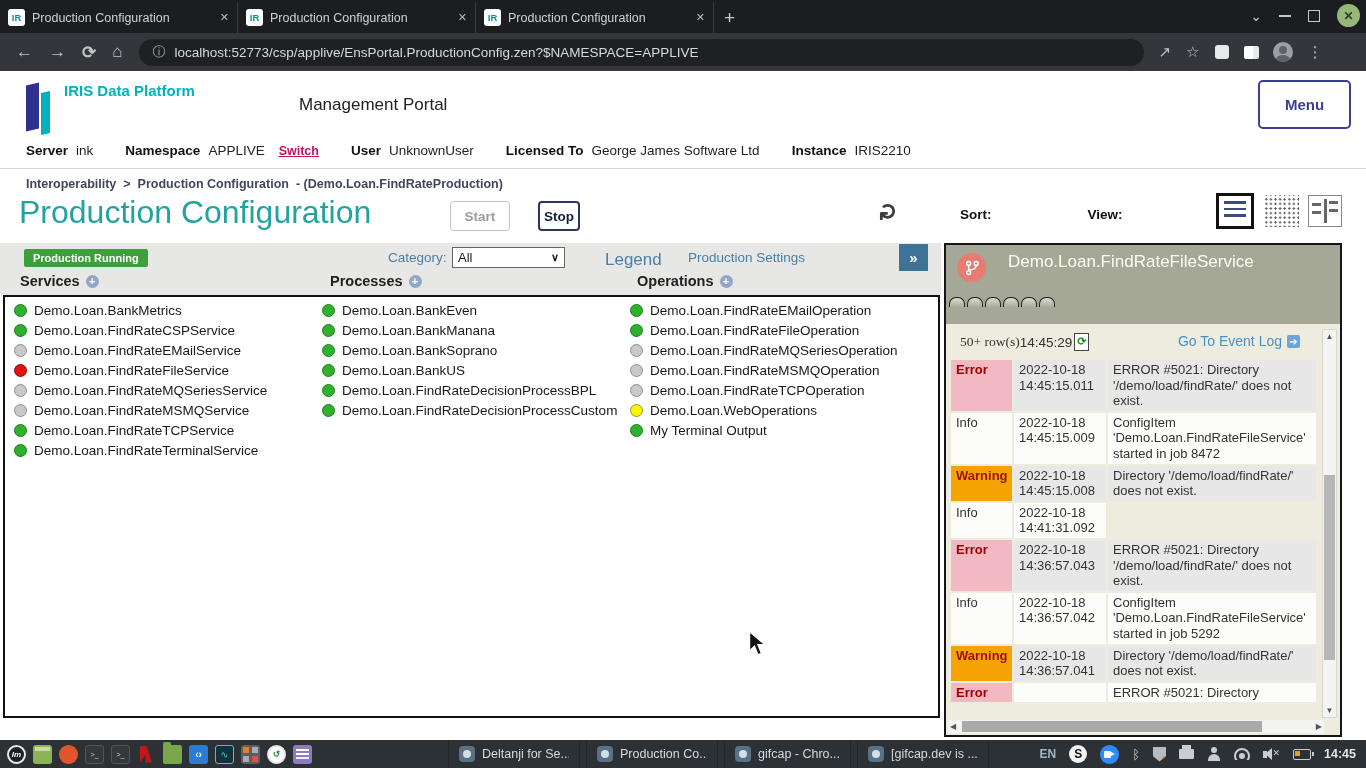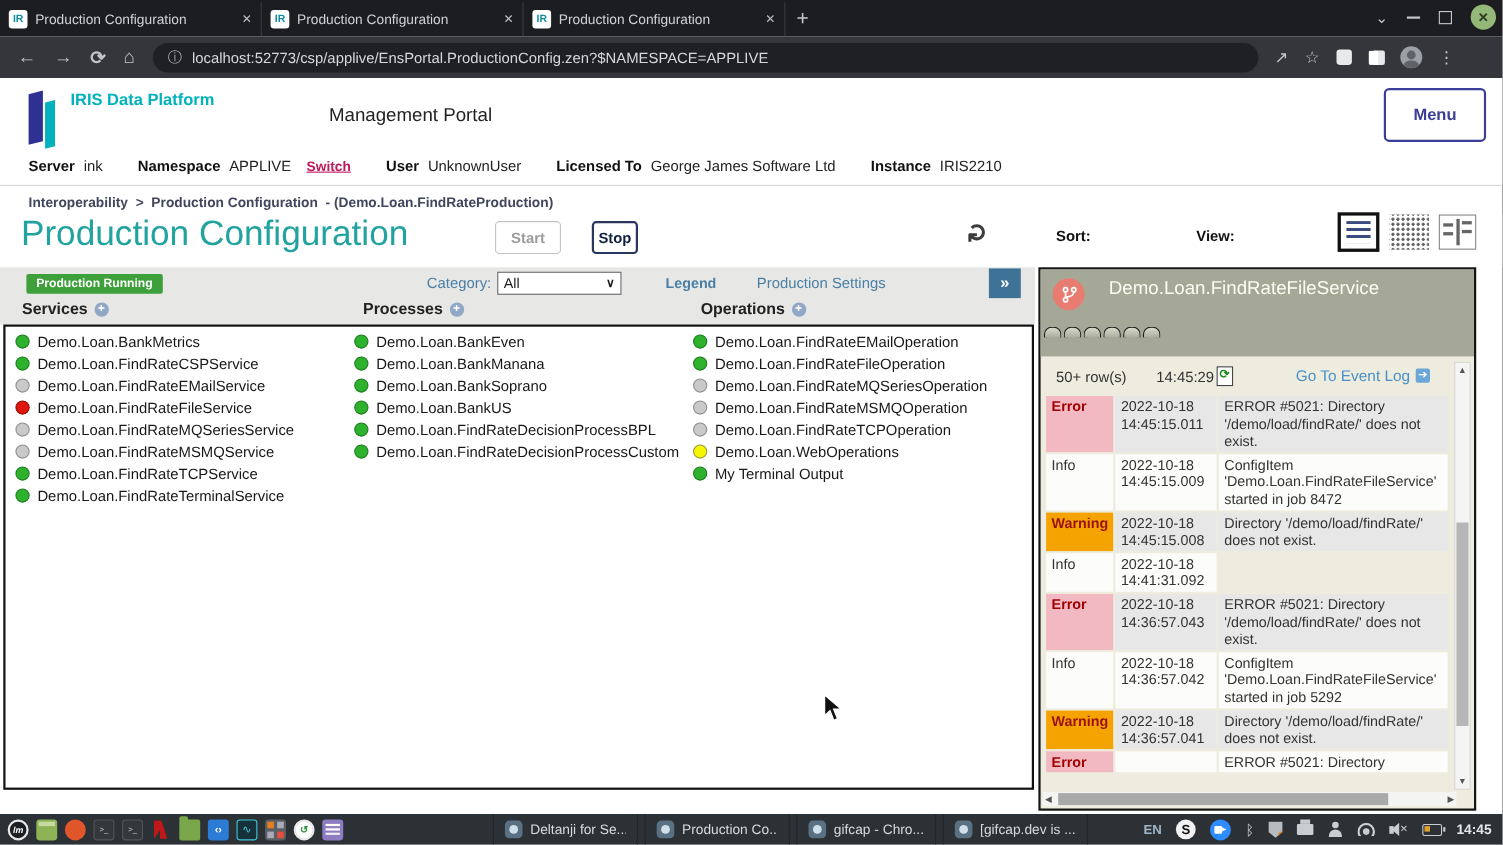--- a/index.html
+++ b/index.html
@@ -76,21 +76,21 @@
      box-shadow:0 8px 0 #666,17px -2px 0 #666,17px 6px 0 #666;}
 
   
   #strip{position:absolute;left:0;top:243px;width:941px;height:52px;background:#e7e7e6;}
   #run-badge{position:absolute;left:24px;top:6px;background:#3da03a;color:#fff;font-size:11px;font-weight:bold;
              padding:3px 9px;border-radius:2px;}
   #cat-label{position:absolute;left:388px;top:7px;font-size:13.5px;color:#4a7fa5;}
   #cat-select{position:absolute;left:452px;top:4px;width:113px;height:21px;background:#fff;border:1px solid #666;
               font-size:13px;display:flex;align-items:center;justify-content:space-between;padding:0 5px;box-sizing:border-box;}
   #cat-arrow{font-size:11px;font-weight:bold;}
-  #legend-link{position:absolute;left:605px;top:7px;font-size:13px;color:#4a7fa5;font-weight:bold;}
+  #legend-link{position:absolute;left:605px;top:7px;font-size:17px;color:#4a7fa5;}
   #prodset-link{position:absolute;left:688px;top:7px;font-size:13.5px;color:#4a7fa5;}
   #expand-btn{position:absolute;left:899px;top:1px;width:29px;height:27px;background:#3e7397;color:#fff;
               font-size:15px;font-weight:bold;display:flex;align-items:center;justify-content:center;}
   .colhead{position:absolute;top:30px;font-size:14.5px;font-weight:bold;color:#222;display:flex;align-items:center;gap:6px;}
   .plus-circle{width:13px;height:13px;border-radius:50%;background:#90a8c6;color:#fff;font-size:11px;line-height:13px;
                text-align:center;font-weight:bold;}
 
   
   #pane{position:absolute;left:3px;top:295px;width:937px;height:423px;border:2px solid #111;background:#fff;box-sizing:border-box;}
   .dcol{position:absolute;top:3px;}
@@ -106,21 +106,21 @@
   #panel{position:absolute;left:944px;top:243px;width:398px;height:494px;border:2px solid #151515;box-sizing:border-box;background:#edecdf;}
   #panel-head{position:absolute;left:0;top:0;width:100%;height:79px;background:#a5a897;}
   #panel-icon{position:absolute;left:11px;top:8px;width:29px;height:29px;border-radius:50%;background:#e97c70;
               display:flex;align-items:center;justify-content:center;}
   #panel-title{position:absolute;left:62px;top:7px;font-size:17px;color:#fdfdf4;}
   #ptabs{position:absolute;left:3px;top:52px;display:flex;gap:2px;}
   .ptab{padding:4px 7px 5px;font-size:13.5px;color:#111;background:linear-gradient(#d7d9cb,#aaad9d);
         border:1.5px solid #1c1c1c;border-bottom:none;border-radius:7px 7px 0 0;}
   #log-area{position:absolute;left:0;top:79px;width:394px;height:396px;overflow:hidden;}
   #log-infobar{position:absolute;left:14px;top:9px;font-size:13.5px;color:#333;display:flex;align-items:center;}
-  #log-count{margin-right:27px;}
+  #log-count{font-family:Liberation Serif, serif;}
   #log-time{margin-right:2px;}
   #refresh-doc{width:13px;height:16px;border:1px solid #444;background:#fff;color:#1e8a1e;font-size:11px;font-weight:bold;
                line-height:15px;text-align:center;}
   #eventlog-link{position:absolute;right:40px;top:9px;font-size:14px;color:#4a90c8;display:flex;gap:5px;align-items:center;}
   #eventlog-arrow{background:#6aa6d8;color:#fff;font-size:10px;width:13px;height:13px;line-height:13px;text-align:center;border-radius:2px;}
   #log-table{position:absolute;left:5px;top:36px;width:365px;}
   .log-headrow{display:flex;gap:2px;font-size:13.5px;font-weight:bold;color:#69a2c8;margin-bottom:6px;}
   .log-row{display:flex;gap:2px;margin-bottom:2px;}
   .cell{padding:2px 5px;font-size:13px;line-height:1.2;box-sizing:border-box;color:#333;}
   .c-type{width:61px;flex:none;}

